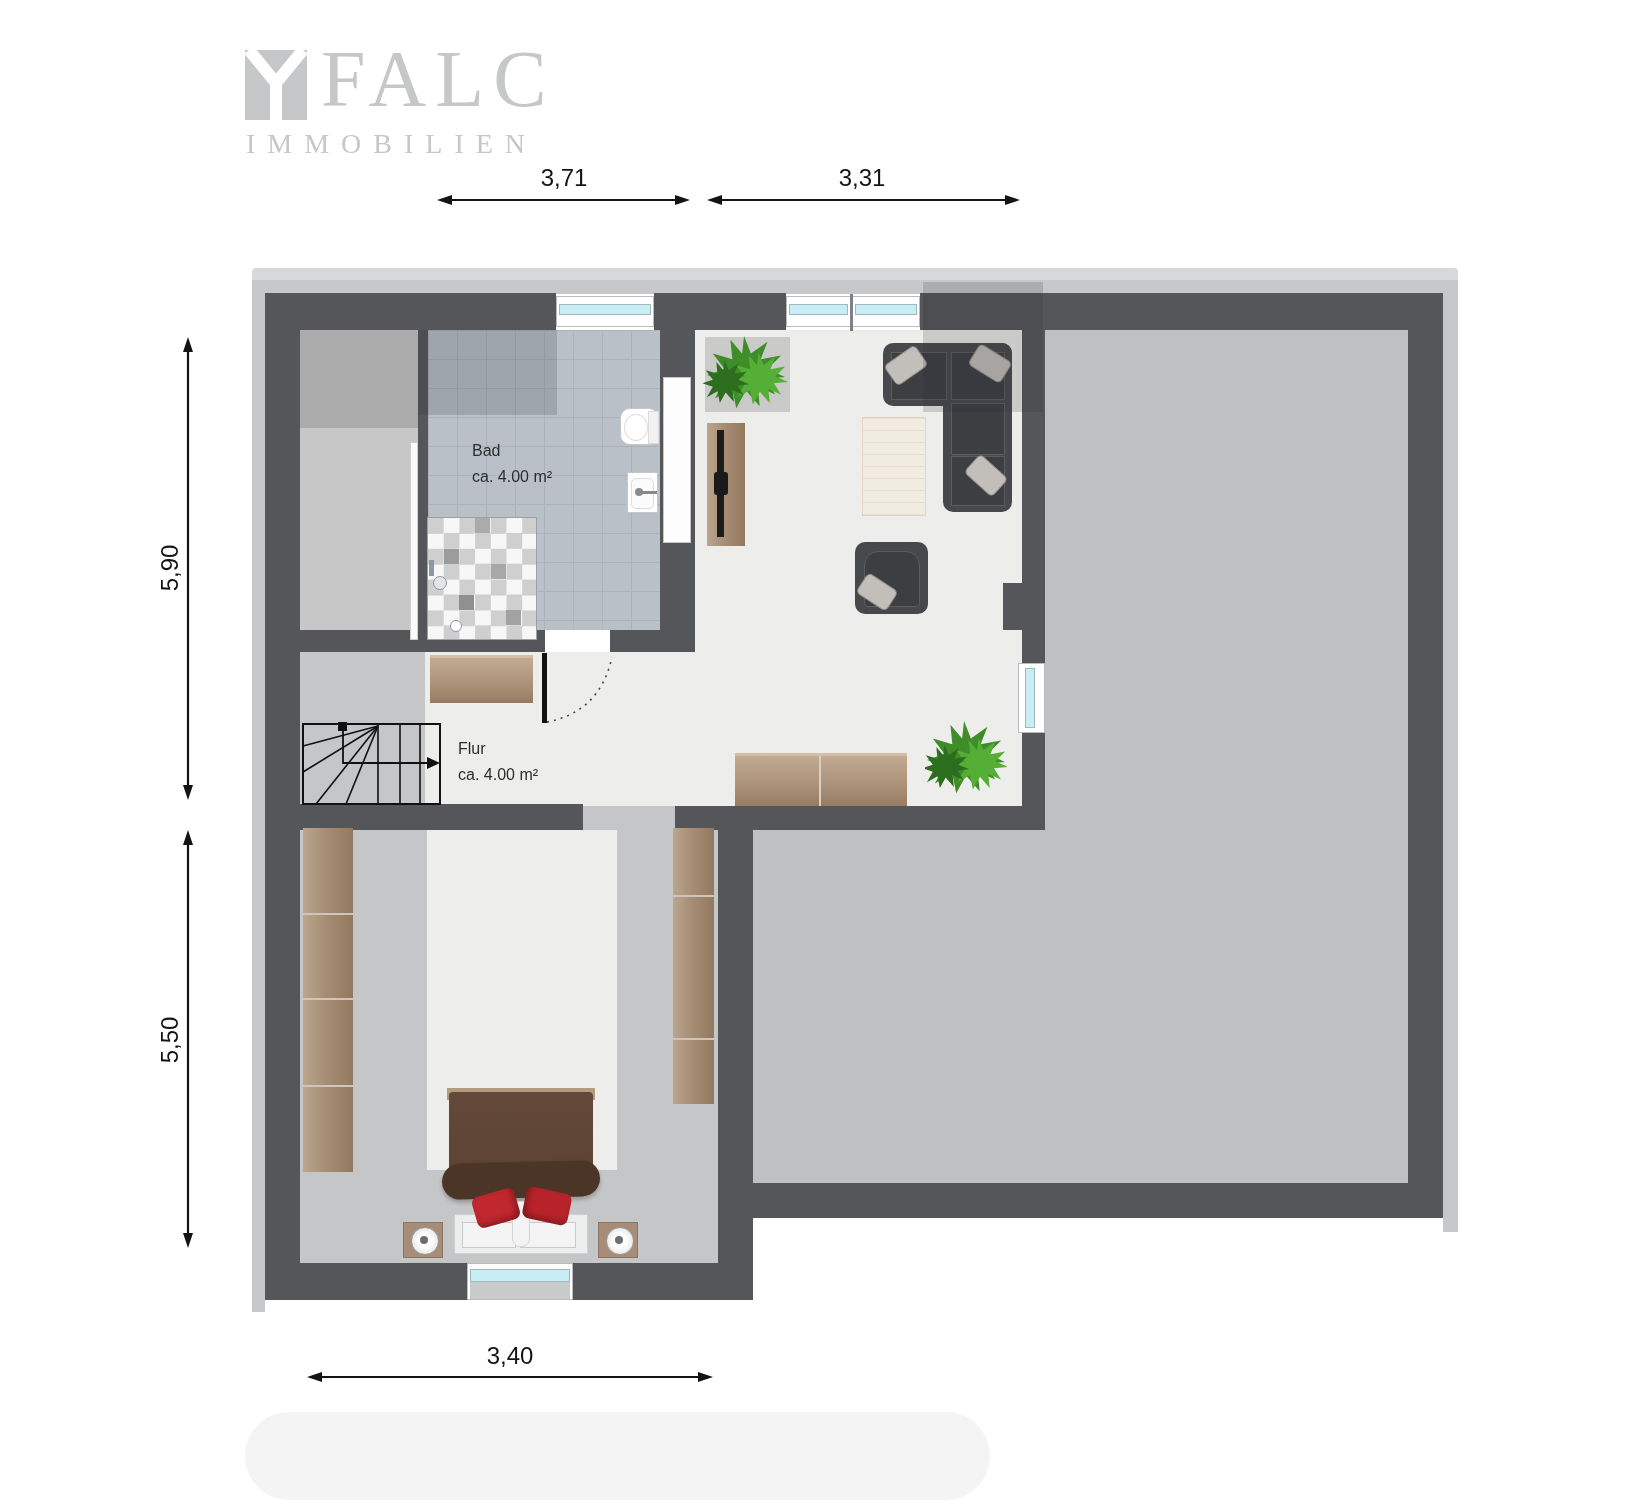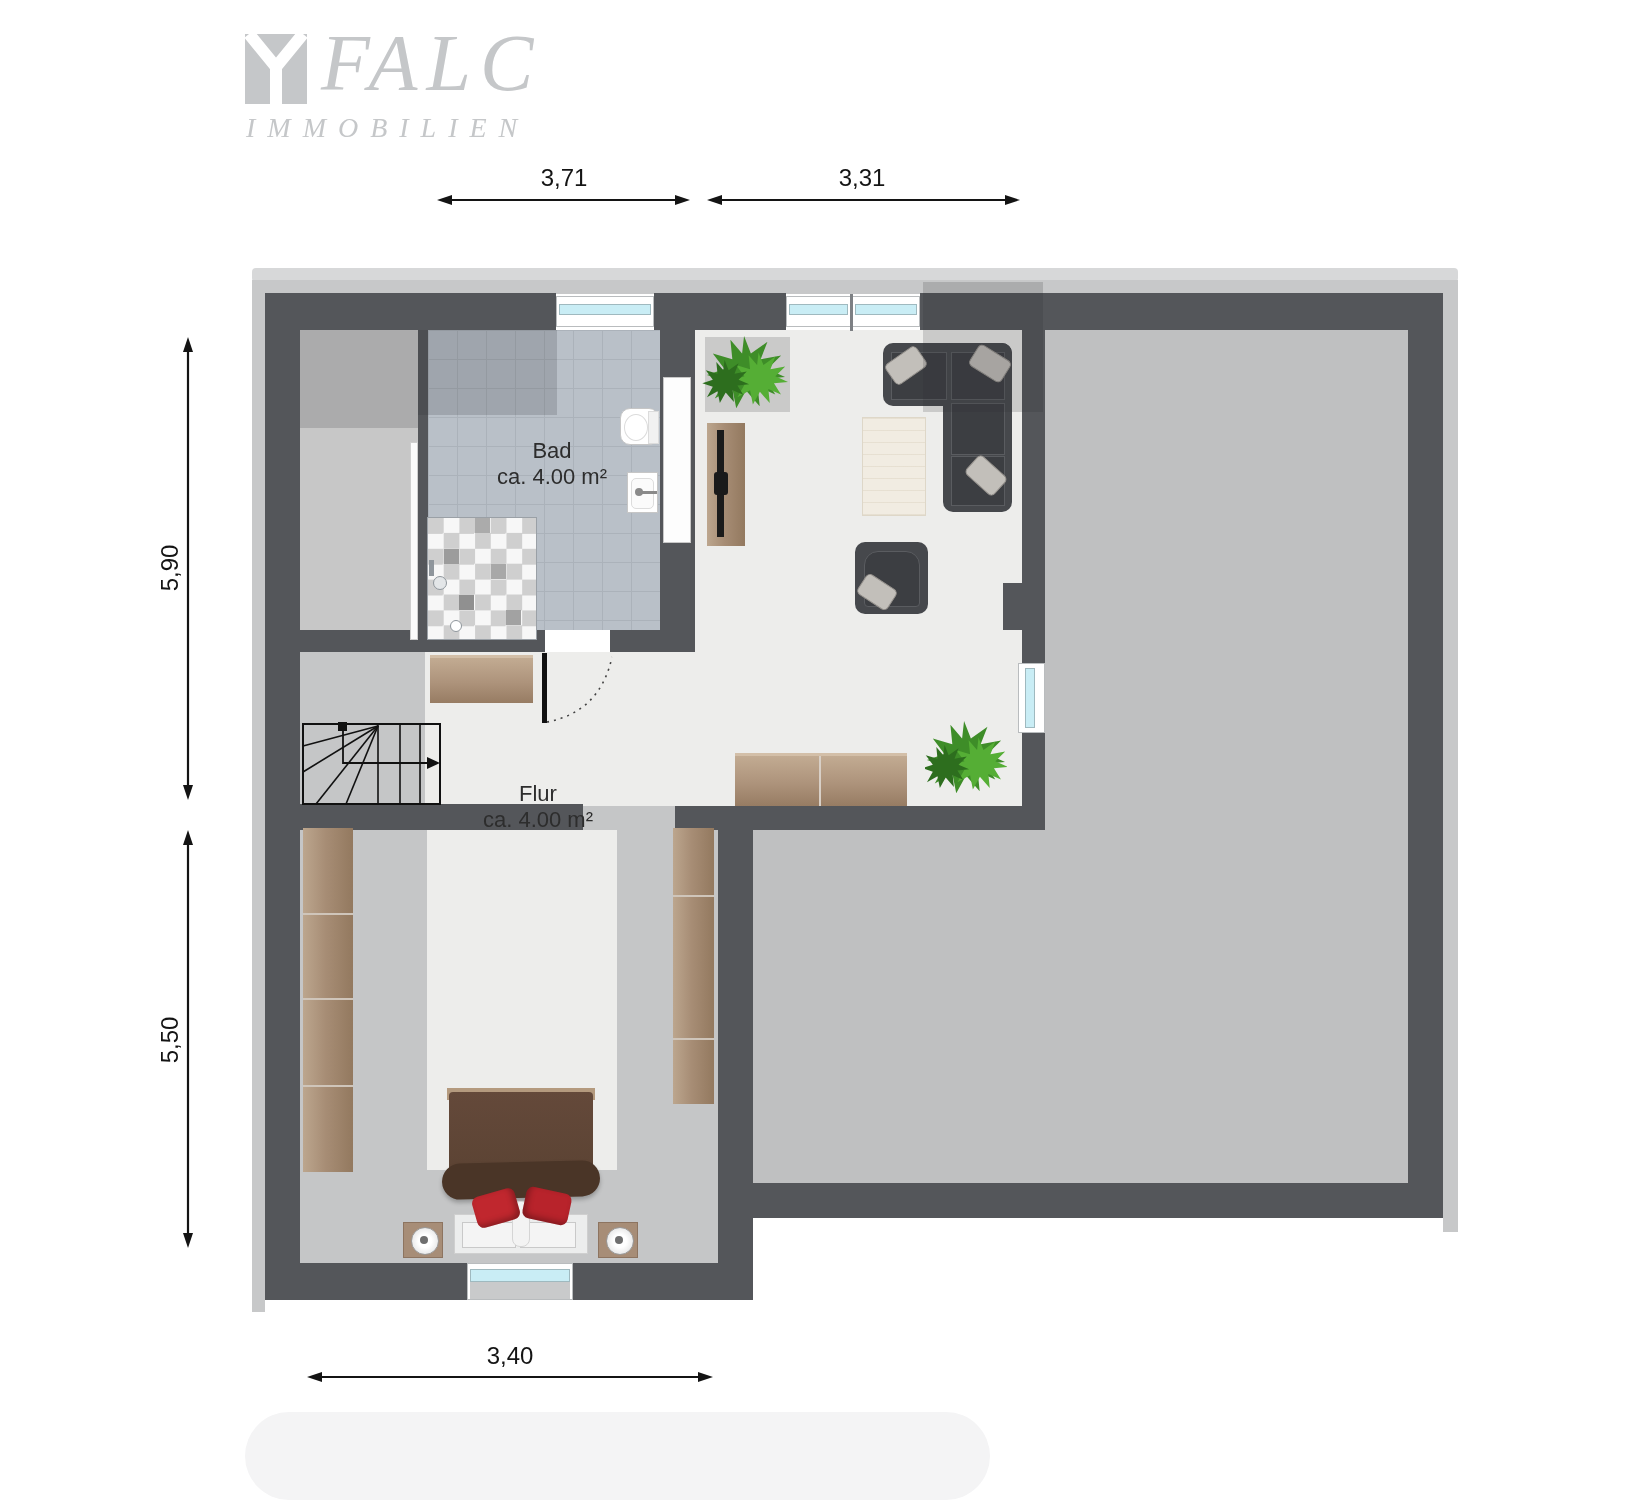--- a/index.html
+++ b/index.html
@@ -2,21 +2,21 @@
 <html><head>
 <meta charset="utf-8">
 <style>
   html,body{margin:0;padding:0;background:#ffffff;}
   #canvas{position:relative;width:1647px;height:1500px;background:#ffffff;overflow:hidden;
           font-family:"Liberation Sans",sans-serif;}
   .abs{position:absolute;}
   .wall{position:absolute;background:#54565a;}
   .roofband{position:absolute;background:#c7c8c9;}
   .overlay{position:absolute;background:rgba(42,44,48,0.18);}
-  .room-label{position:absolute;text-align:center;color:#2d2d2d;font-size:22px;line-height:26px;}
+  .room-label{position:absolute;text-align:left;color:#2d2d2d;font-size:16px;line-height:26px;}
   .dim-label{position:absolute;text-align:center;color:#141414;font-size:24px;line-height:24px;}
   .wood-v{background:linear-gradient(90deg,#bca68e 0%,#a78d75 45%,#93795f 100%);}
   .wood-h{background:linear-gradient(180deg,#c2ab92 0%,#ad937b 55%,#977c63 100%);}
   .win-frame{position:absolute;background:#ffffff;border:1px solid #b9bcbe;box-sizing:border-box;}
   .glass{position:absolute;background:#c9edf5;border:1px solid #9fb9bf;box-sizing:border-box;}
   svg{display:block;}
 </style>
 </head>
 <body>
 
@@ -199,21 +199,21 @@
   </div>
   <div class="abs" style="left:598px;top:1222px;width:40px;height:36px;background:#a78d77;border:1px solid #8d7460;box-sizing:border-box;">
     <div class="abs" style="left:7px;top:4px;width:26px;height:26px;background:radial-gradient(circle,#ffffff 35%,#d9d9d9 100%);border:1px solid #9a9a9a;border-radius:50%;"></div>
     <div class="abs" style="left:16px;top:13px;width:8px;height:8px;background:#6e6e6e;border-radius:50%;"></div>
   </div>
 
   <div class="room-label" style="left:472px;top:438px;width:160px;">
     <div>Bad</div>
     <div>ca. 4.00 m²</div>
   </div>
-  <div class="room-label" style="left:458px;top:736px;width:160px;margin-top:45px;">
+  <div class="room-label" style="left:458px;top:736px;width:160px;">
     <div>Flur</div>
     <div>ca. 4.00 m²</div>
   </div>
 
   <svg class="abs" style="left:437px;top:193px;" width="253" height="14" viewBox="0 0 253 14">
     <line x1="12" y1="7" x2="241" y2="7" stroke="#141414" stroke-width="2.2"></line>
     <polygon points="0,7 15,2 15,12" fill="#141414"></polygon>
     <polygon points="253,7 238,2 238,12" fill="#141414"></polygon>
   </svg>
   <div class="dim-label" style="left:514px;top:166px;width:100px;">3,71</div>
@@ -239,21 +239,21 @@
   </svg>
   <div class="dim-label" style="left:120px;top:1028px;width:100px;transform:rotate(-90deg);">5,50</div>
 
   <svg class="abs" style="left:307px;top:1370px;" width="406" height="14" viewBox="0 0 406 14">
     <line x1="12" y1="7" x2="394" y2="7" stroke="#141414" stroke-width="2.2"></line>
     <polygon points="0,7 15,2 15,12" fill="#141414"></polygon>
     <polygon points="406,7 391,2 391,12" fill="#141414"></polygon>
   </svg>
   <div class="dim-label" style="left:460px;top:1344px;width:100px;">3,40</div>
 
-  <div class="abs" style="left:245px;top:28px;width:420px;height:120px;font-style:italic;">
+  <div class="abs" style="left:245px;top:44px;width:420px;height:120px;">
     <svg class="abs" style="left:0;top:6px;" width="62" height="70" viewBox="0 0 62 70">
       <rect width="62" height="70" fill="#c5c7c9"></rect>
       <path d="M4,0 L31,33 M58,0 L31,33 M31,33 L31,70" stroke="#ffffff" stroke-width="12" fill="none"></path>
     </svg>
     <div class="abs" style="left:76px;top:-8px;font-family:'Liberation Serif',serif;font-size:80px;line-height:86px;letter-spacing:9px;color:#c5c7c9;">FALC</div>
     <div class="abs" style="left:1px;top:84px;font-family:'Liberation Serif',serif;font-size:28px;letter-spacing:12px;color:#c5c7c9;">IMMOBILIEN</div>
   </div>
 
   <div class="abs" style="left:245px;top:1412px;width:745px;height:88px;background:#f4f4f5;border-radius:44px;"></div>
 

